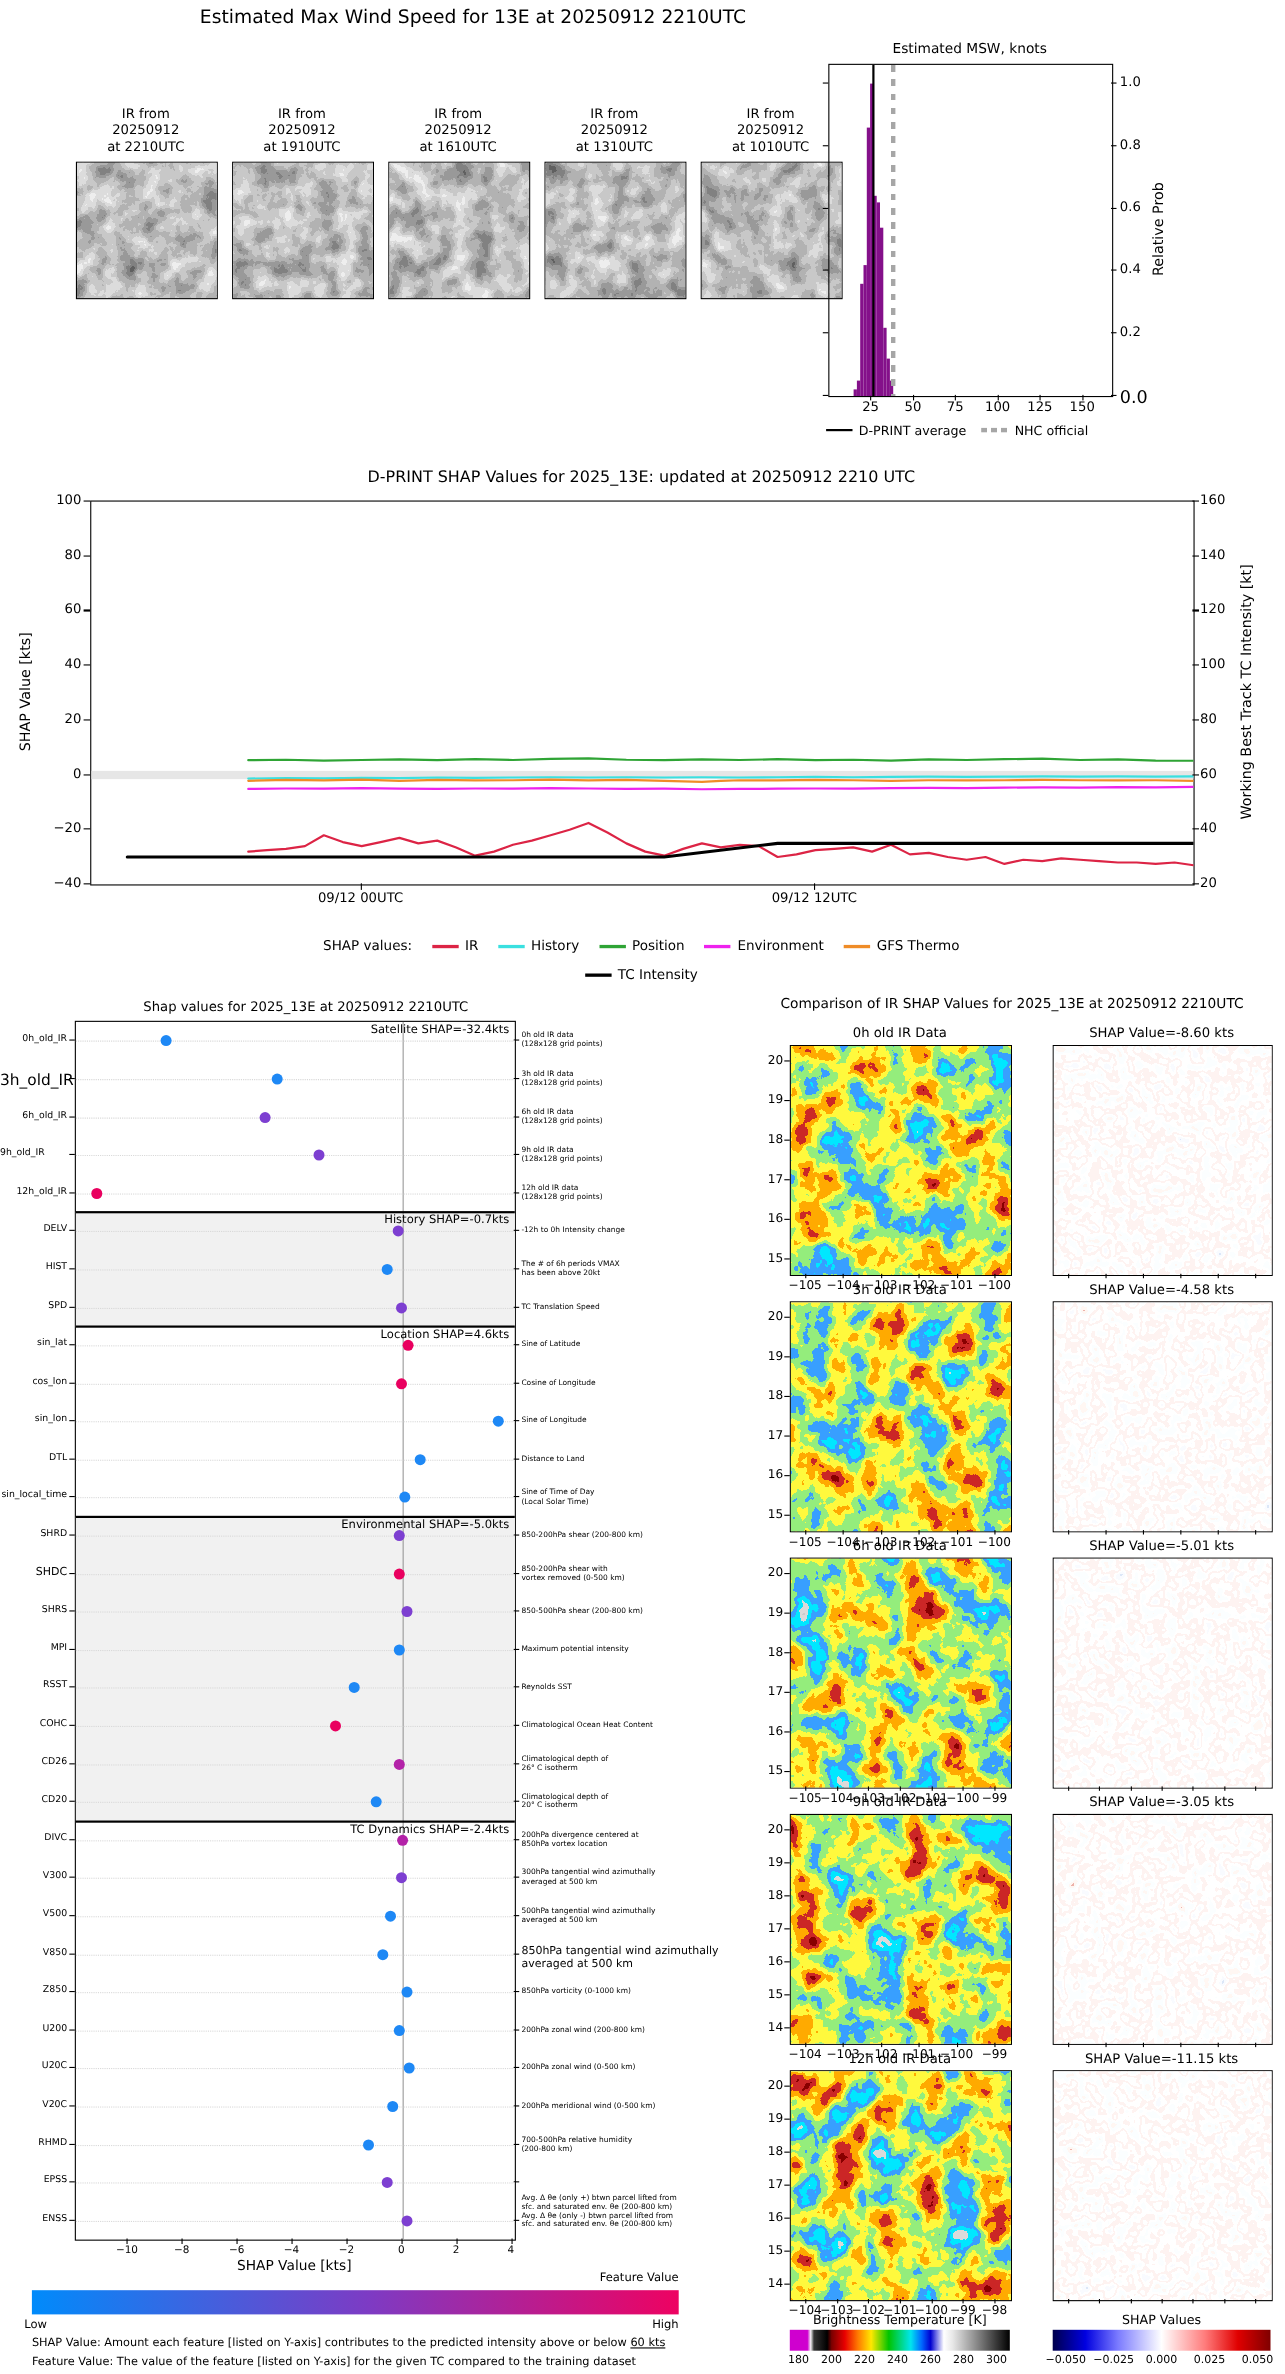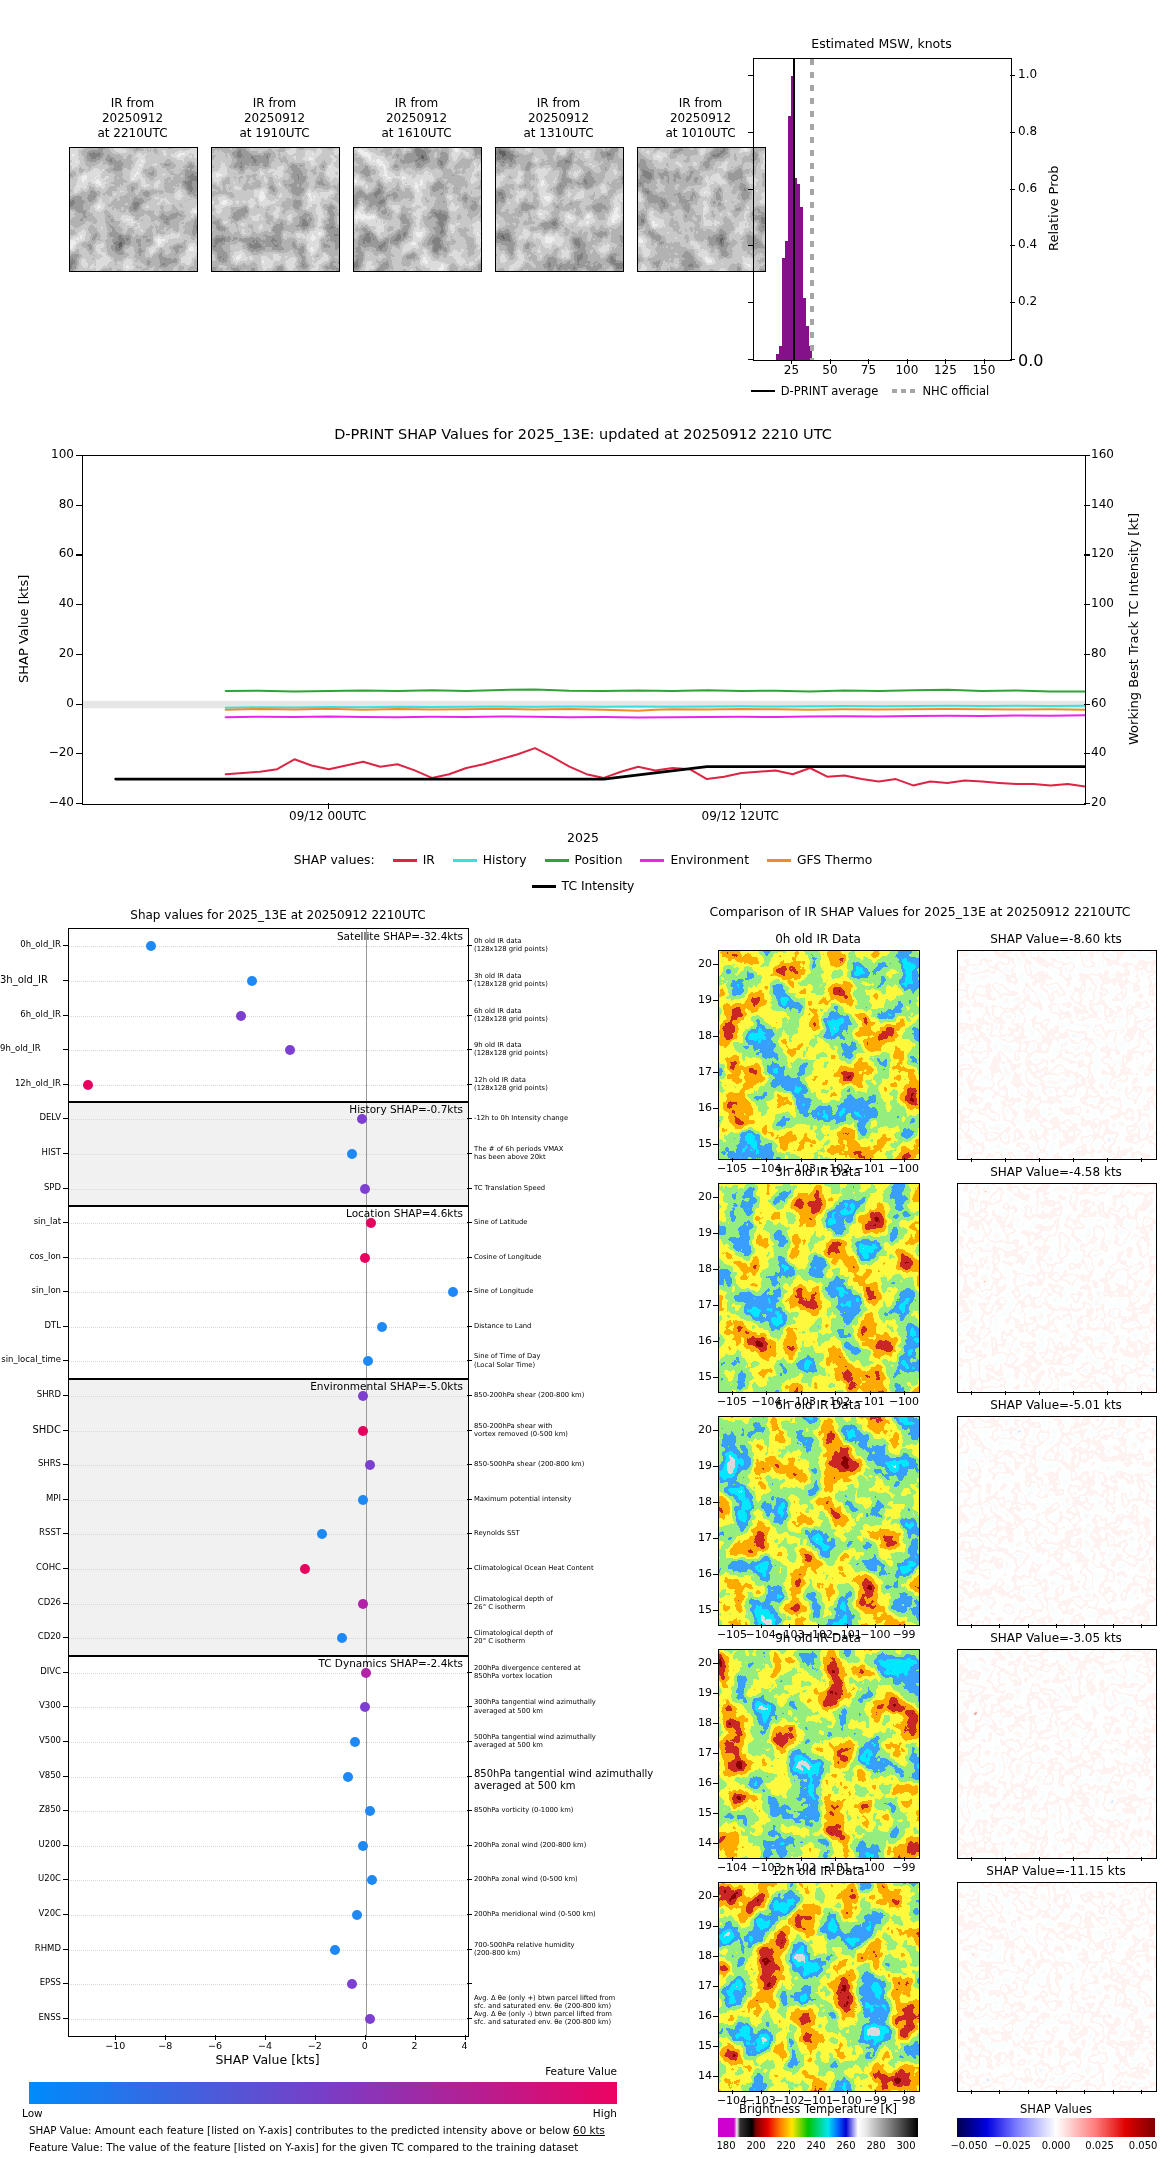--- a/index.html
+++ b/index.html
@@ -151,20 +151,21 @@
           <feColorMatrix type="matrix" values="1 0 0 0 0 1 0 0 0 0 1 0 0 0 0 0 0 0 0 1"></feColorMatrix>
           <feComponentTransfer>
             <feFuncR type="discrete" tableValues="0.72 0.95 1.00 0.99 1.00 0.97 1.00 0.85"></feFuncR>
             <feFuncG type="discrete" tableValues="0.80 0.97 1.00 0.90 1.00 0.99 0.93 0.45"></feFuncG>
             <feFuncB type="discrete" tableValues="0.94 1.00 1.00 0.88 1.00 1.00 0.90 0.40"></feFuncB>
           </feComponentTransfer>
         </filter>
       </defs>
     </svg>
 
+  <div class="abs ctr" id="topTitle" style="left:0;top:6px;width:860px;font-size:17px;">Estimated Max Wind Speed for 13E at 20250912 2210UTC</div>
 
   <div id="thumbs" class="abs" style="left:0;top:0;">
       <div style="position: absolute; left: 69px; top: 96px; width: 127px; text-align: center; font-size: 12px; line-height: 1.25; white-space: pre-line;">IR from
 20250912
 at 2210UTC</div>
       <div style="position: absolute; left: 69px; top: 147px; width: 127px; height: 123px; border: 1px solid rgb(0, 0, 0); box-sizing: content-box;">
         <svg width="127" height="123">
           <rect width="127" height="123" fill="#888" filter="url(#g0)"></rect>
         </svg>
       </div>
@@ -238,21 +239,20 @@
         <polyline points="142.7,251.8 177.0,251.3 211.4,251.6 245.8,251.1 280.1,251.3 314.5,250.8 348.9,251.1 383.3,250.8 417.6,250.6 452.0,250.8 486.4,250.6 520.8,250.8 555.1,250.6 589.5,250.8 623.9,250.6 658.3,250.3 692.6,250.6 727.0,250.3 761.4,250.1 795.8,250.3 830.1,250.1 864.5,249.8 898.9,250.1 933.3,249.8 967.6,250.1 1002.0,249.8" fill="none" stroke="#3ae0e0" stroke-width="2" stroke-linejoin="round" stroke-linecap="round"></polyline>
         <polyline points="142.7,235.1 177.0,234.7 211.4,235.4 245.8,234.9 280.1,234.4 314.5,235.1 348.9,234.2 383.3,234.9 417.6,233.9 452.0,233.4 486.4,234.7 520.8,235.1 555.1,234.4 589.5,234.9 623.9,234.2 658.3,235.1 692.6,234.7 727.0,235.4 761.4,234.4 795.8,234.9 830.1,234.2 864.5,233.7 898.9,234.9 933.3,234.4 967.6,235.4 1002.0,235.6" fill="none" stroke="#2fa435" stroke-width="2" stroke-linejoin="round" stroke-linecap="round"></polyline>
         <polyline points="142.7,261.2 177.0,260.8 211.4,261.0 245.8,260.5 280.1,261.0 314.5,261.2 348.9,260.8 383.3,261.0 417.6,260.5 452.0,260.8 486.4,261.2 520.8,261.0 555.1,261.5 589.5,261.2 623.9,261.0 658.3,260.8 692.6,261.0 727.0,260.5 761.4,260.3 795.8,260.5 830.1,260.0 864.5,259.8 898.9,260.0 933.3,259.5 967.6,259.8 1002.0,259.3" fill="none" stroke="#ee22ee" stroke-width="2" stroke-linejoin="round" stroke-linecap="round"></polyline>
         <polyline points="142.7,253.8 177.0,253.0 211.4,253.5 245.8,252.8 280.1,253.8 314.5,253.0 348.9,253.5 383.3,253.3 417.6,252.8 452.0,253.5 486.4,253.0 520.8,253.8 555.1,254.8 572.3,253.8 589.5,253.3 623.9,253.5 658.3,253.0 692.6,253.3 727.0,253.8 761.4,253.3 795.8,253.5 830.1,253.3 864.5,253.0 898.9,253.3 933.3,253.5 967.6,253.3 1002.0,253.8" fill="none" stroke="#ef8c27" stroke-width="2" stroke-linejoin="round" stroke-linecap="round"></polyline>
         <polyline points="142.7,318.2 159.8,316.9 177.0,315.7 194.2,313.2 211.4,303.3 228.6,309.5 245.8,313.2 263.0,309.5 280.1,305.7 297.3,310.7 314.5,308.2 331.7,314.4 348.9,321.9 366.1,318.2 383.3,312.0 400.5,308.2 417.6,303.3 434.8,298.3 452.0,292.1 469.2,300.8 486.4,310.7 503.6,318.2 520.8,321.9 538.0,315.7 555.1,310.7 572.3,314.4 589.5,312.0 606.7,313.2 623.9,323.1 641.1,320.7 658.3,316.9 675.4,315.7 692.6,314.4 709.8,318.2 727.0,312.0 744.2,320.7 761.4,319.4 778.6,323.1 795.8,325.6 812.9,323.1 830.1,329.4 847.3,325.6 864.5,326.9 881.7,324.4 898.9,325.6 916.1,326.9 933.3,328.1 950.4,328.1 967.6,329.4 984.8,328.1 1002.0,330.6" fill="none" stroke="#dc2445" stroke-width="2" stroke-linejoin="round" stroke-linecap="round"></polyline>
         <polyline points="32.7,323.1 520.8,323.1 623.9,310.7 1002.0,310.7" fill="none" stroke="#000000" stroke-width="2.8" stroke-linejoin="round" stroke-linecap="round"></polyline>
       </svg>
     </div>
   <div class="abs vlab" style="left:16px;top:455px;height:348px;font-size:13px;">SHAP Value [kts]</div>
   <div class="abs vlab" style="left:1126px;top:455px;height:348px;font-size:13px;">Working Best Track TC Intensity [kt]</div>
-  <div class="abs ctr" style="left:82px;top:830px;width:1002px;font-size:12.5px;">2025</div>
   <div class="abs legend-row" id="midLeg2" style="left:82px;top:879px;width:1002px;font-size:12.3px;">
       <div style="position: static; display: flex; align-items: center; gap: 6px;">
         <span style="position: static; display: inline-block; width: 24px; height: 3px; background: rgb(0, 0, 0);"></span>
         <span style="position: static;">TC Intensity</span>
       </div>
     </div>
   <div class="abs legend-row" id="midLeg1" style="left:82px;top:853px;width:1002px;font-size:12.3px;">
     <span>SHAP values:</span>
   <div style="position: static; display: flex; align-items: center; gap: 6px;">
         <span style="position: static; display: inline-block; width: 24px; height: 3px; background: rgb(220, 36, 69);"></span>
@@ -658,21 +658,21 @@
     <div style="position: absolute; left: 1084px; top: 803px; width: 6px; height: 1.2px; background: rgb(0, 0, 0);"></div>
     <div style="position: absolute; left: 267.774px; top: 809px; width: 120px; text-align: center; font-size: 12px;">09/12 00UTC</div>
     <div style="position: absolute; left: 327.774px; top: 803px; width: 1.2px; height: 6px; background: rgb(0, 0, 0);"></div>
     <div style="position: absolute; left: 680.261px; top: 809px; width: 120px; text-align: center; font-size: 12px;">09/12 12UTC</div>
     <div style="position: absolute; left: 740.261px; top: 803px; width: 1.2px; height: 6px; background: rgb(0, 0, 0);"></div>
     <div style="position: absolute; left: 0px; top: 939.3px; width: 61px; text-align: right; font-size: 8.5px;">0h_old_IR</div>
     <div style="position: absolute; left: 63px; top: 945.3px; width: 5px; height: 1px; background: rgb(0, 0, 0);"></div>
     <div style="position: absolute; left: 474px; top: 937.3px; width: 195px; font-size: 6.8px; line-height: 1.2; white-space: pre-line;">0h old IR data
 (128x128 grid points)</div>
     <div style="position: absolute; left: 467px; top: 945.3px; width: 5px; height: 1px; background: rgb(0, 0, 0);"></div>
-    <div style="position: absolute; left: 0px; top: 973.9px; width: 61px; font-size: 10px;">3h_old_IR</div>
+    <div style="position: absolute; left: 0px; top: 973.9px; width: 61px; text-align: right; font-size: 14px;">3h_old_IR</div>
     <div style="position: absolute; left: 63px; top: 979.9px; width: 5px; height: 1px; background: rgb(0, 0, 0);"></div>
     <div style="position: absolute; left: 474px; top: 971.9px; width: 195px; font-size: 6.8px; line-height: 1.2; white-space: pre-line;">3h old IR data
 (128x128 grid points)</div>
     <div style="position: absolute; left: 467px; top: 979.9px; width: 5px; height: 1px; background: rgb(0, 0, 0);"></div>
     <div style="position: absolute; left: 0px; top: 1008.5px; width: 61px; text-align: right; font-size: 8.5px;">6h_old_IR</div>
     <div style="position: absolute; left: 63px; top: 1014.5px; width: 5px; height: 1px; background: rgb(0, 0, 0);"></div>
     <div style="position: absolute; left: 474px; top: 1006.5px; width: 195px; font-size: 6.8px; line-height: 1.2; white-space: pre-line;">6h old IR data
 (128x128 grid points)</div>
     <div style="position: absolute; left: 467px; top: 1014.5px; width: 5px; height: 1px; background: rgb(0, 0, 0);"></div>
     <div style="position: absolute; left: 0px; top: 1043.1px; width: 61px; text-align: left; font-size: 8.5px;">9h_old_IR</div>

